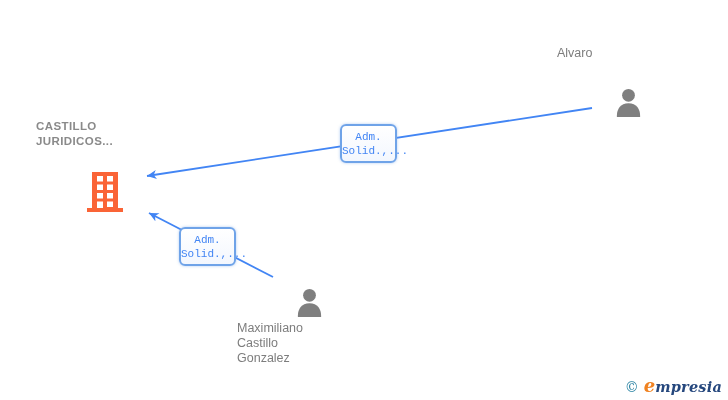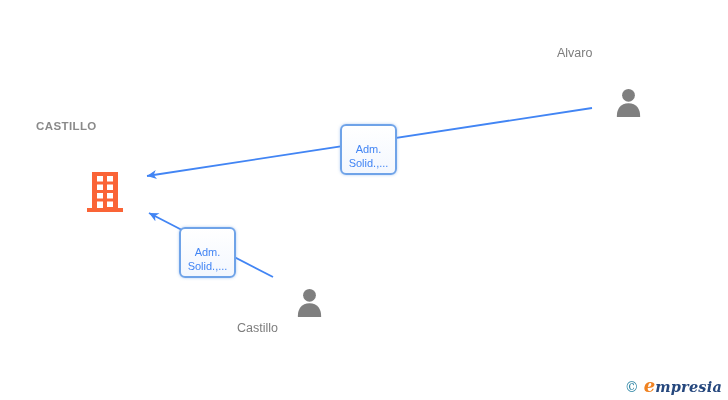--- a/index.html
+++ b/index.html
@@ -44,22 +44,23 @@
     width: 57px;
     box-sizing: border-box;
     border: 2px solid #6fa3e8;
     border-radius: 6px;
     background: linear-gradient(#ffffff, #f3f7fe);
     box-shadow: 0 0 3px rgba(111, 163, 232, 0.55);
     color: #4285f4;
     font-size: 11px;
     line-height: 14px;
     text-align: center;
-    padding: 16px 0 3px 0;
+    padding: 4px 0 3px 0;
     cursor: pointer;
+    font-family: Liberation Mono, monospace;
   }
   .edge-label-1 { left: 340px; top: 124px; }
   .edge-label-2 { left: 179px; top: 227px; }
   .brand {
     position: absolute;
     right: 6px; bottom: 4px;
     font-family: "DejaVu Serif", serif;
     font-style: italic;
     white-space: nowrap;
     cursor: pointer;
@@ -78,20 +79,21 @@
       <marker id="arrowhead" markerUnits="userSpaceOnUse" markerWidth="14" markerHeight="12" refX="10" refY="4.5" orient="auto">
         <path d="M0.5,0 L10,4.5 L0.5,9 L3.2,4.5 Z" fill="#4285f4"></path>
       </marker>
     </defs>
     <line x1="592" y1="108" x2="147" y2="176" stroke="#4285f4" stroke-width="1.8" marker-end="url(#arrowhead)"></line>
     <line x1="273" y1="277" x2="149" y2="213" stroke="#4285f4" stroke-width="1.8" marker-end="url(#arrowhead)"></line>
   </svg>
 
   <div class="node-label company-label">
     <div>CASTILLO</div>
+    <div>JURIDICOS...</div>
   </div>
   <div class="node-icon building-icon-box">
     <svg width="36" height="40" viewBox="0 0 36 40">
       <rect x="5" y="0" width="26" height="37" fill="#fa6436"></rect>
       <rect x="0" y="36" width="36" height="4" fill="#fa6436"></rect>
       <rect x="10" y="4" width="6" height="5.5" fill="#ffffff"></rect>
       <rect x="20" y="4" width="6" height="5.5" fill="#ffffff"></rect>
       <rect x="10" y="12.5" width="6" height="5.5" fill="#ffffff"></rect>
       <rect x="20" y="12.5" width="6" height="5.5" fill="#ffffff"></rect>
       <rect x="10" y="21" width="6" height="5.5" fill="#ffffff"></rect>
@@ -105,21 +107,23 @@
     <div>Alvaro</div>
   </div>
   <div class="node-icon alvaro-icon-box">
     <svg width="31" height="31" viewBox="0 0 32 32">
       <circle cx="16" cy="8.6" r="6.6" fill="#7f7f7f"></circle>
       <path d="M16,16.8 C7.6,16.8 4,23 4,29.5 L4,31 L28,31 L28,29.5 C28,23 24.4,16.8 16,16.8 Z" fill="#7f7f7f"></path>
     </svg>
   </div>
 
   <div class="node-label person-label max-label">
+    <div>Maximiliano</div>
     <div>Castillo</div>
+    <div>Gonzalez</div>
   </div>
   <div class="node-icon max-icon-box">
     <svg width="31" height="31" viewBox="0 0 32 32">
       <circle cx="16" cy="8.6" r="6.6" fill="#7f7f7f"></circle>
       <path d="M16,16.8 C7.6,16.8 4,23 4,29.5 L4,31 L28,31 L28,29.5 C28,23 24.4,16.8 16,16.8 Z" fill="#7f7f7f"></path>
     </svg>
   </div>
 
   <div class="edge-label edge-label-1">
     <div>Adm.</div>

